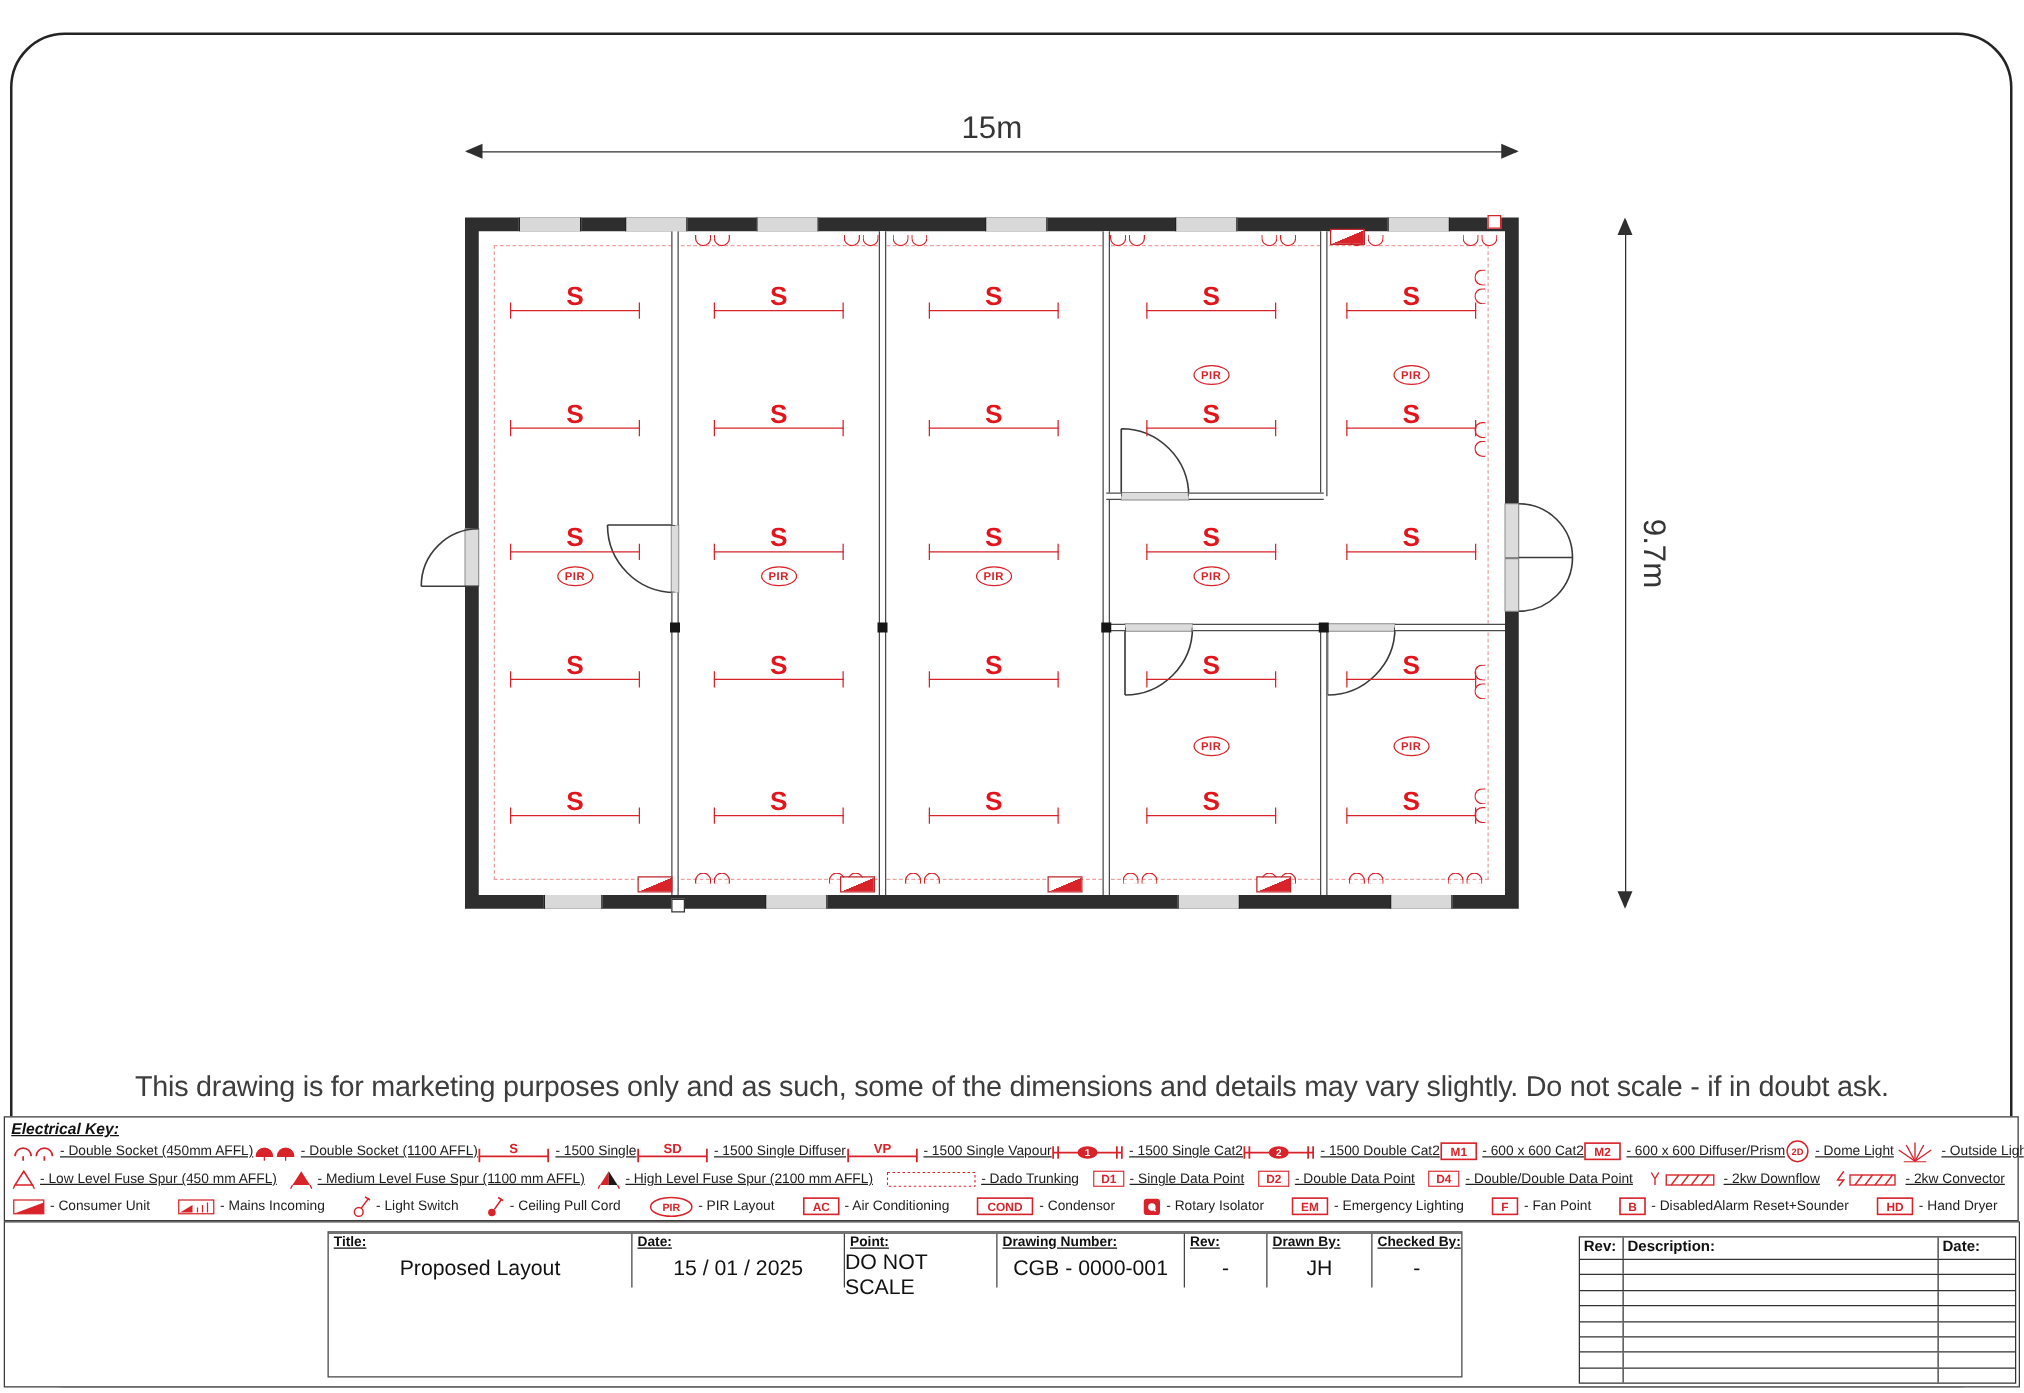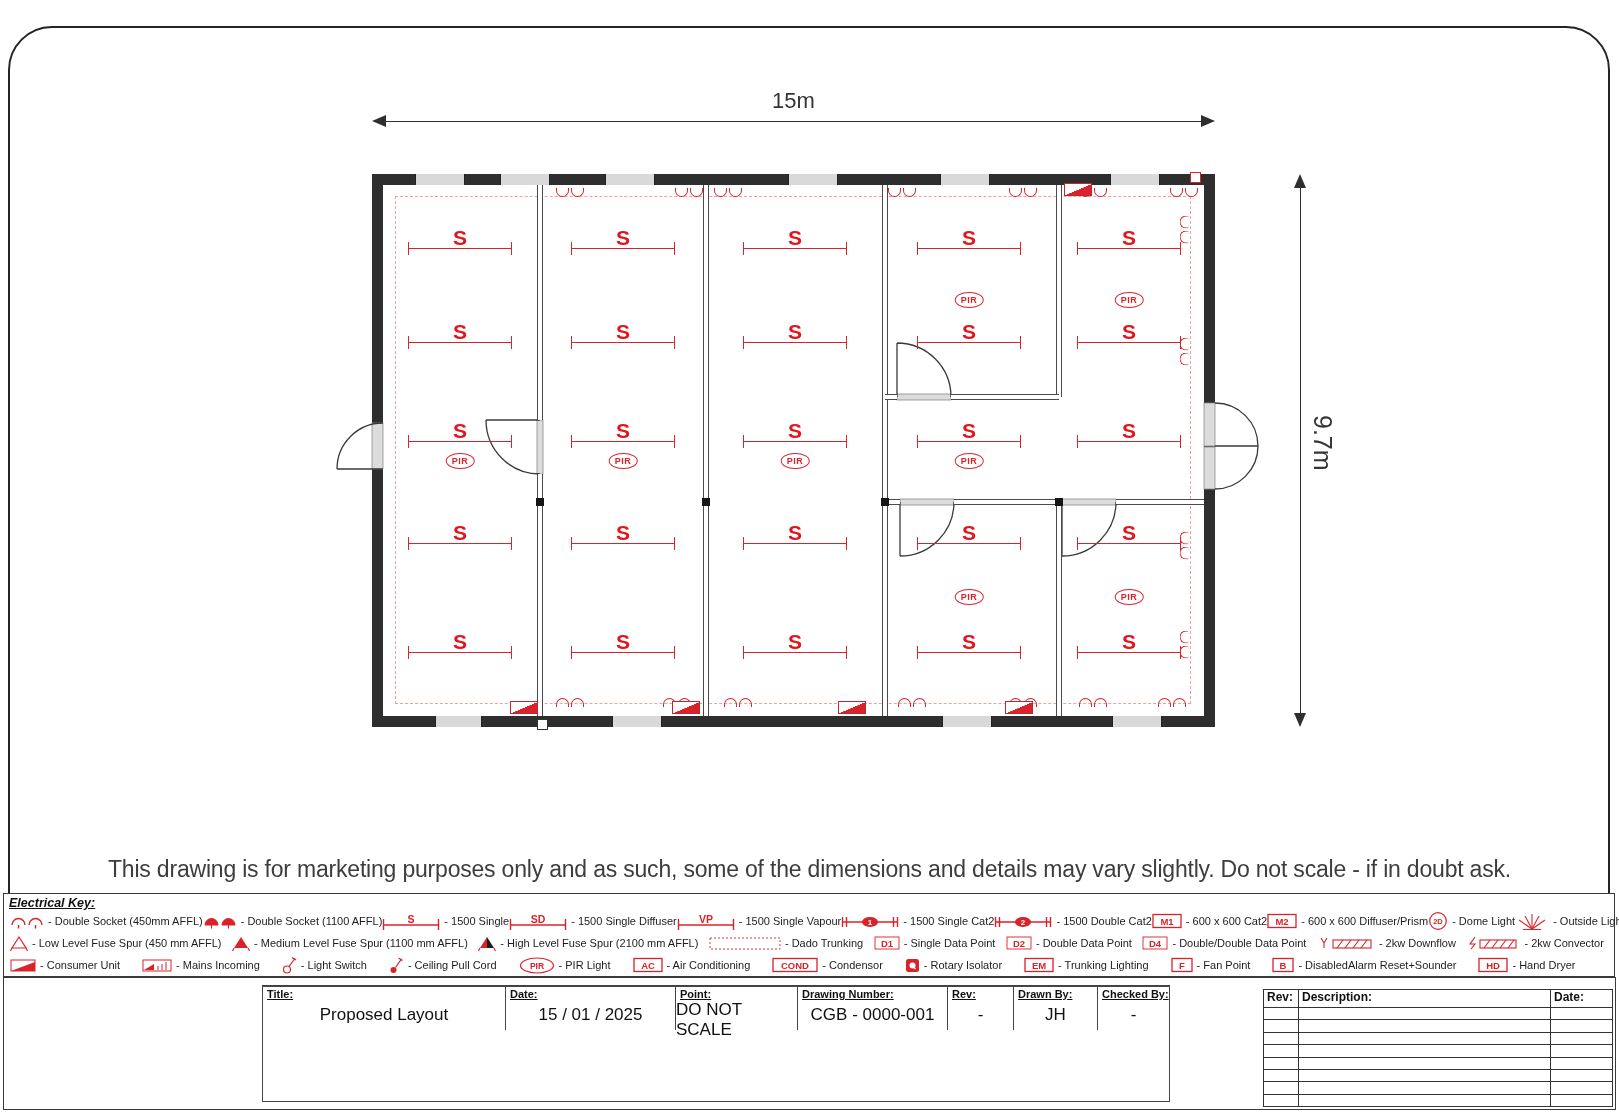--- a/index.html
+++ b/index.html
@@ -2,21 +2,21 @@
 <html><head>
 <meta charset="utf-8">
 <style>
   html,body{margin:0;padding:0;background:#ffffff;}
   body{width:1619px;height:1114px;position:relative;overflow:hidden;
        font-family:"Liberation Sans", sans-serif;color:#222;}
   .frame{position:absolute;left:8px;top:26px;width:1598px;height:1080px;
          border:2.5px solid #242424;border-radius:44px;}
   
   .dim-top-label{position:absolute;left:372px;top:88px;width:843px;text-align:center;
-      font-size:22px;color:#353535;}
+      font-size:25px;color:#353535;}
   .dim-top-line{position:absolute;left:374px;top:121px;width:839px;border-top:1.7px solid #2f2f2f;}
   .dim-top-line:before{content:'';position:absolute;left:-2px;top:-7.5px;width:0;height:0;
       border-top:6px solid transparent;border-bottom:6px solid transparent;border-right:14px solid #2f2f2f;}
   .dim-top-line:after{content:'';position:absolute;right:-2px;top:-7.5px;width:0;height:0;
       border-top:6px solid transparent;border-bottom:6px solid transparent;border-left:14px solid #2f2f2f;}
   .dim-right-line{position:absolute;left:1300px;top:176px;height:549px;width:0;border-left:1.7px solid #2f2f2f;}
   .dim-right-line:before{content:'';position:absolute;left:-7.3px;top:-2px;width:0;height:0;
       border-left:6px solid transparent;border-right:6px solid transparent;border-bottom:14px solid #2f2f2f;}
   .dim-right-line:after{content:'';position:absolute;left:-7.3px;bottom:-2px;width:0;height:0;
       border-left:6px solid transparent;border-right:6px solid transparent;border-top:14px solid #2f2f2f;}
@@ -55,21 +55,21 @@
   .doors{position:absolute;left:-90px;top:-25px;width:1010px;height:610px;pointer-events:none;}
   
   .disclaimer{position:absolute;left:0;top:856px;width:100%;text-align:center;
       font-size:23px;letter-spacing:-.2px;color:#3d3d3d;white-space:nowrap;}
   
   .ekey{position:absolute;left:3px;top:893px;width:1612px;height:84px;box-sizing:border-box;
       border:1.5px solid #3a3a3a;background:#fff;}
   .ekey-title{font-size:12.5px;font-weight:bold;font-style:italic;text-decoration:underline;
       padding:2px 0 0 5px;color:#111;}
   .krow{display:flex;align-items:center;height:22px;padding:0 10px 0 6px;}
-  .krow.sb{justify-content:space-between;}
+  .krow.sb{justify-content:space-between;text-decoration:underline;}
   .krow.g3{gap:22px;}
   .kitem{display:flex;align-items:center;gap:4px;white-space:nowrap;}
   .klabel{font-size:11px;color:#1d1d1d;}
   
   .tstrip{position:absolute;left:3px;top:977px;width:1613px;height:133px;box-sizing:border-box;
       border:1.5px solid #3a3a3a;background:#fff;}
   .logo{position:absolute;left:8px;top:5px;width:252px;height:122px;}
   .logo-text{position:absolute;left:28px;top:31px;font-size:45px;font-weight:bold;
       letter-spacing:-1.5px;color:#1d3c63;}
   .logo-text .gb{color:#e02127;}
@@ -677,21 +677,21 @@
         </div>
         <div class="klabel">- Ceiling Pull Cord</div>
       </div>
       <div class="kitem">
         <div class="kicon" style="display: flex; align-items: center;">
           <svg width="36" height="17">
             <ellipse cx="18" cy="8.5" rx="16.5" ry="7.5" fill="none" stroke="#d8232a" stroke-width="1.2"></ellipse>
             <text x="18" y="11.5" text-anchor="middle" font-size="8.5" font-weight="bold" fill="#d8232a" font-family="Liberation Sans, sans-serif">PIR</text>
           </svg>
         </div>
-        <div class="klabel">- PIR Light</div>
+        <div class="klabel">- PIR Layout</div>
       </div>
       <div class="kitem">
         <div class="kicon" style="display: flex; align-items: center;">
           <svg width="30" height="16">
             <rect x="1" y="1.5" width="28" height="13" fill="none" stroke="#d8232a" stroke-width="1.3"></rect>
             <text x="15" y="11.5" text-anchor="middle" font-size="9.5" font-weight="bold" fill="#d8232a" font-family="Liberation Sans, sans-serif">AC</text>
           </svg>
         </div>
         <div class="klabel">- Air Conditioning</div>
       </div>
@@ -714,21 +714,21 @@
         </div>
         <div class="klabel">- Rotary Isolator</div>
       </div>
       <div class="kitem">
         <div class="kicon" style="display: flex; align-items: center;">
           <svg width="30" height="16">
             <rect x="1" y="1.5" width="28" height="13" fill="none" stroke="#d8232a" stroke-width="1.3"></rect>
             <text x="15" y="11.5" text-anchor="middle" font-size="9.5" font-weight="bold" fill="#d8232a" font-family="Liberation Sans, sans-serif">EM</text>
           </svg>
         </div>
-        <div class="klabel">- Trunking Lighting</div>
+        <div class="klabel">- Emergency Lighting</div>
       </div>
       <div class="kitem">
         <div class="kicon" style="display: flex; align-items: center;">
           <svg width="22" height="16">
             <rect x="1" y="1.5" width="20" height="13" fill="none" stroke="#d8232a" stroke-width="1.3"></rect>
             <text x="11" y="11.5" text-anchor="middle" font-size="9.5" font-weight="bold" fill="#d8232a" font-family="Liberation Sans, sans-serif">F</text>
           </svg>
         </div>
         <div class="klabel">- Fan Point</div>
       </div>

